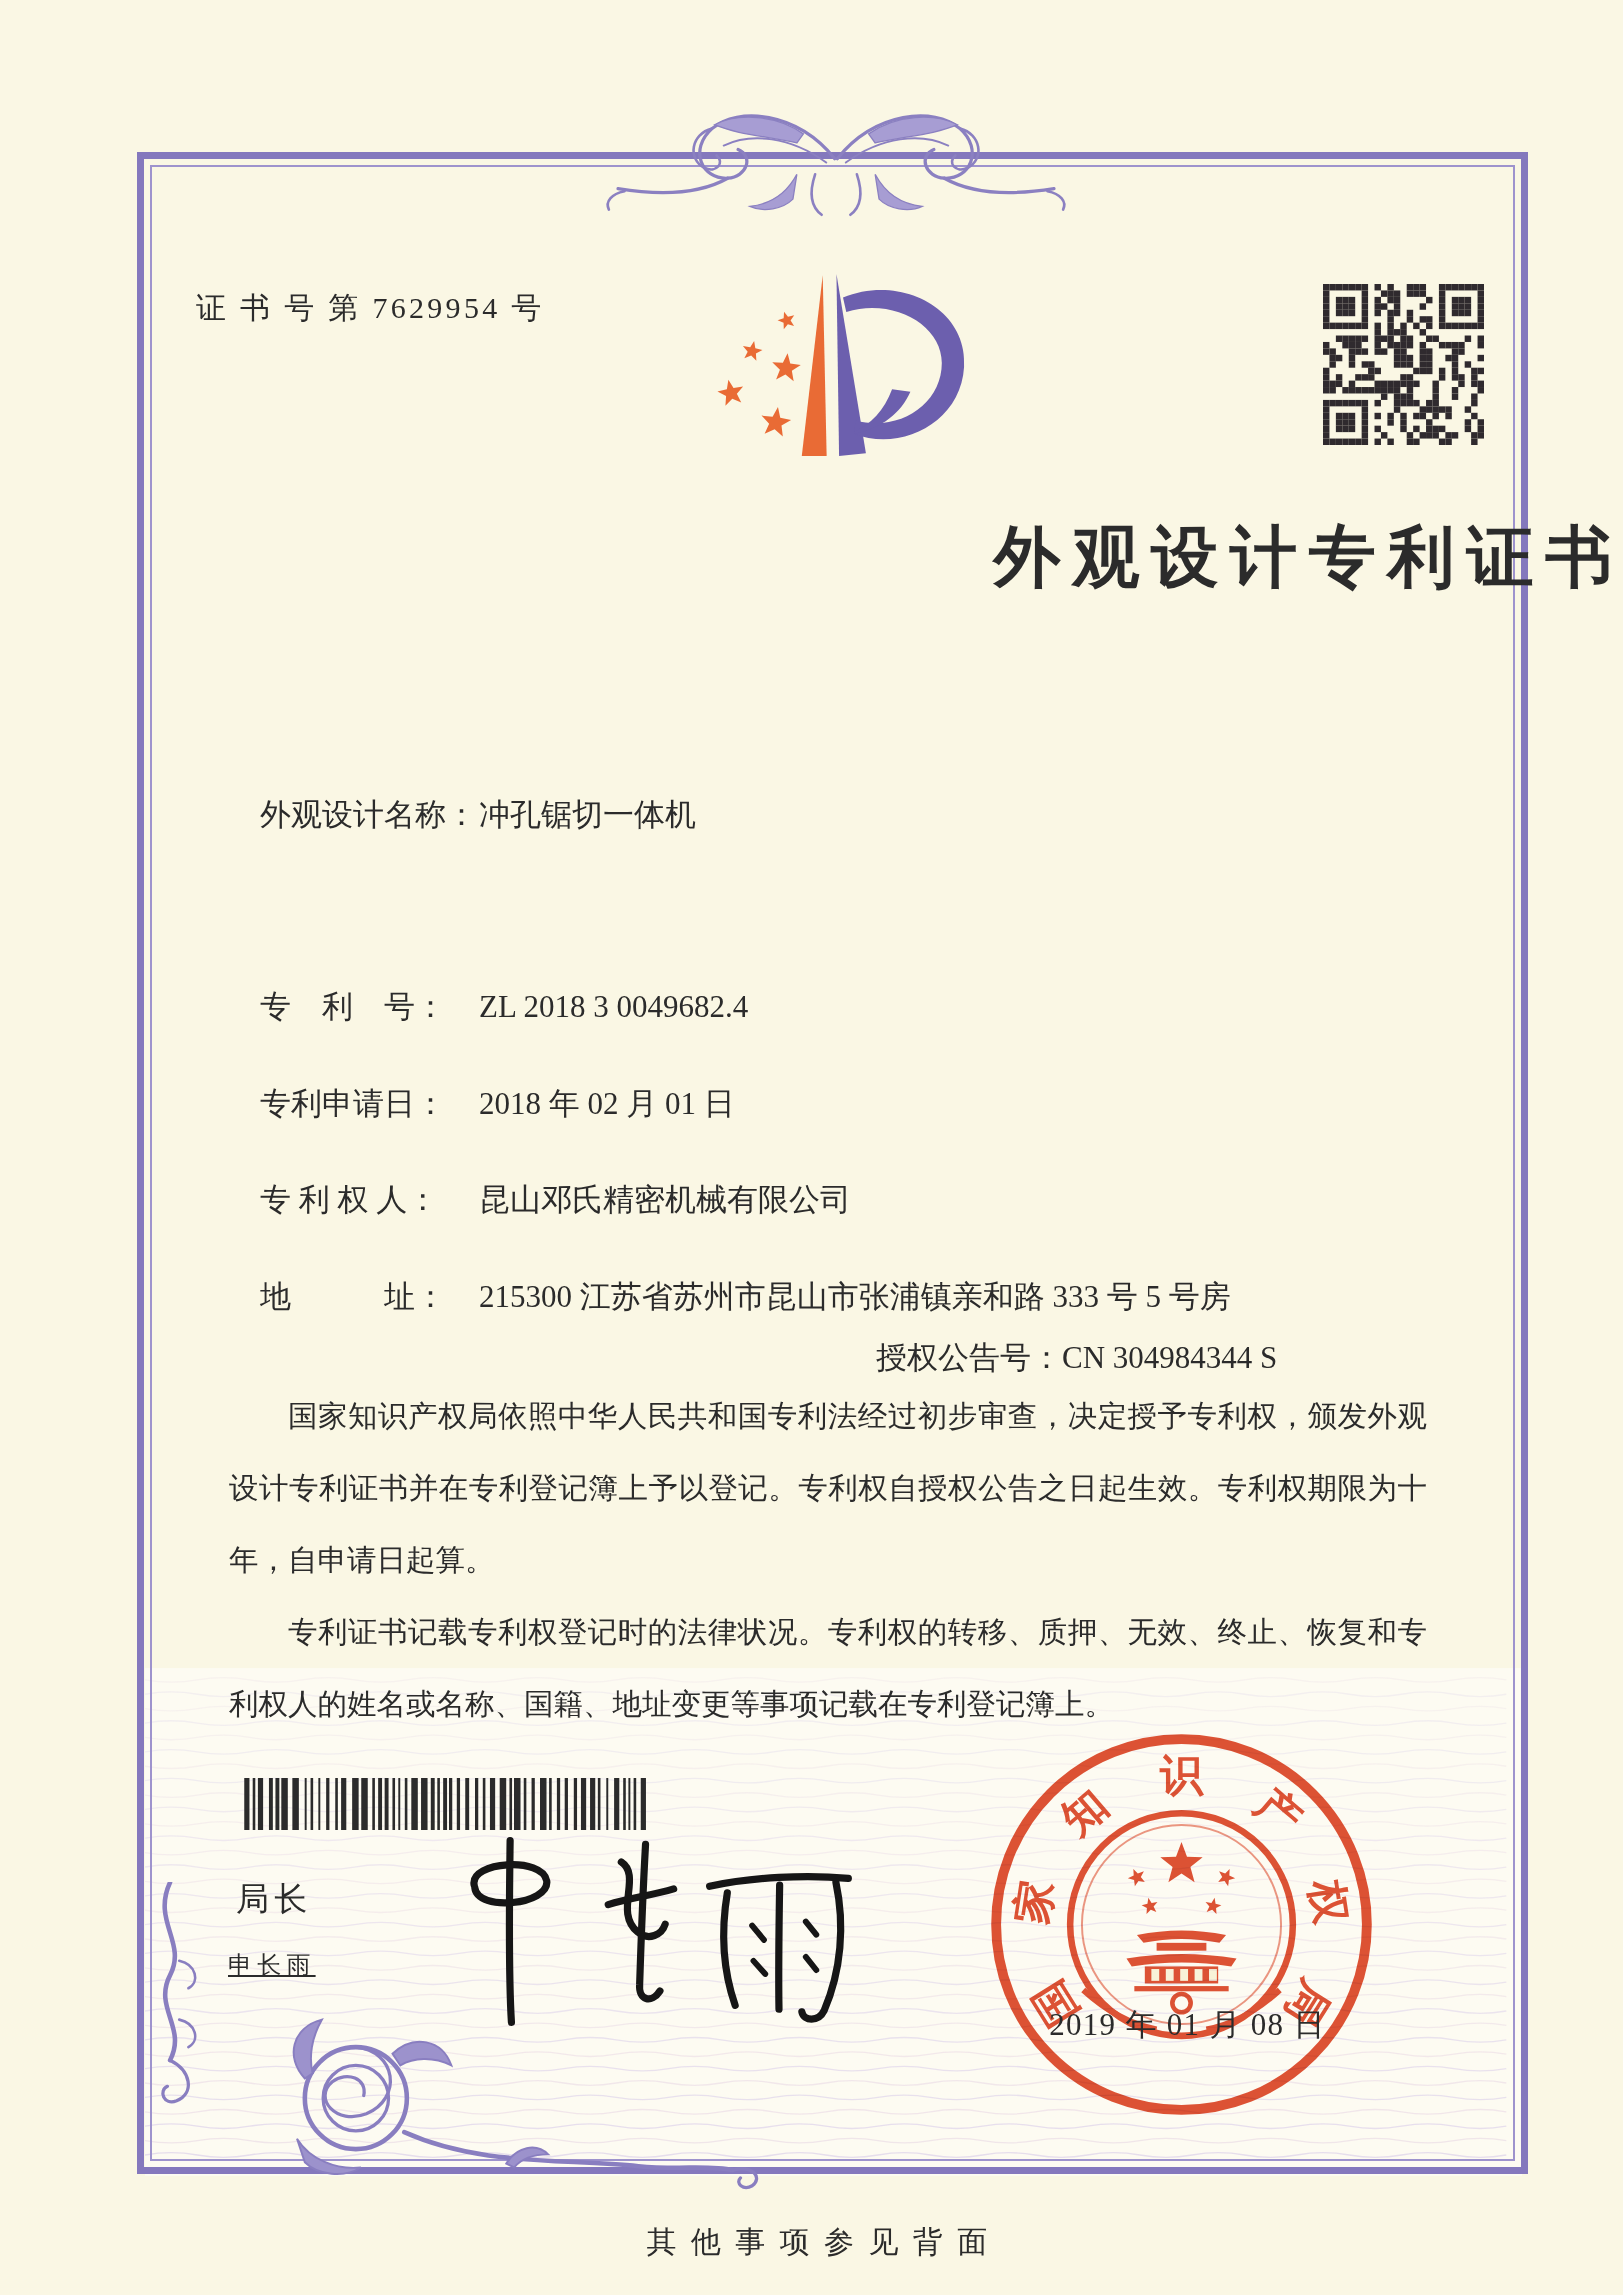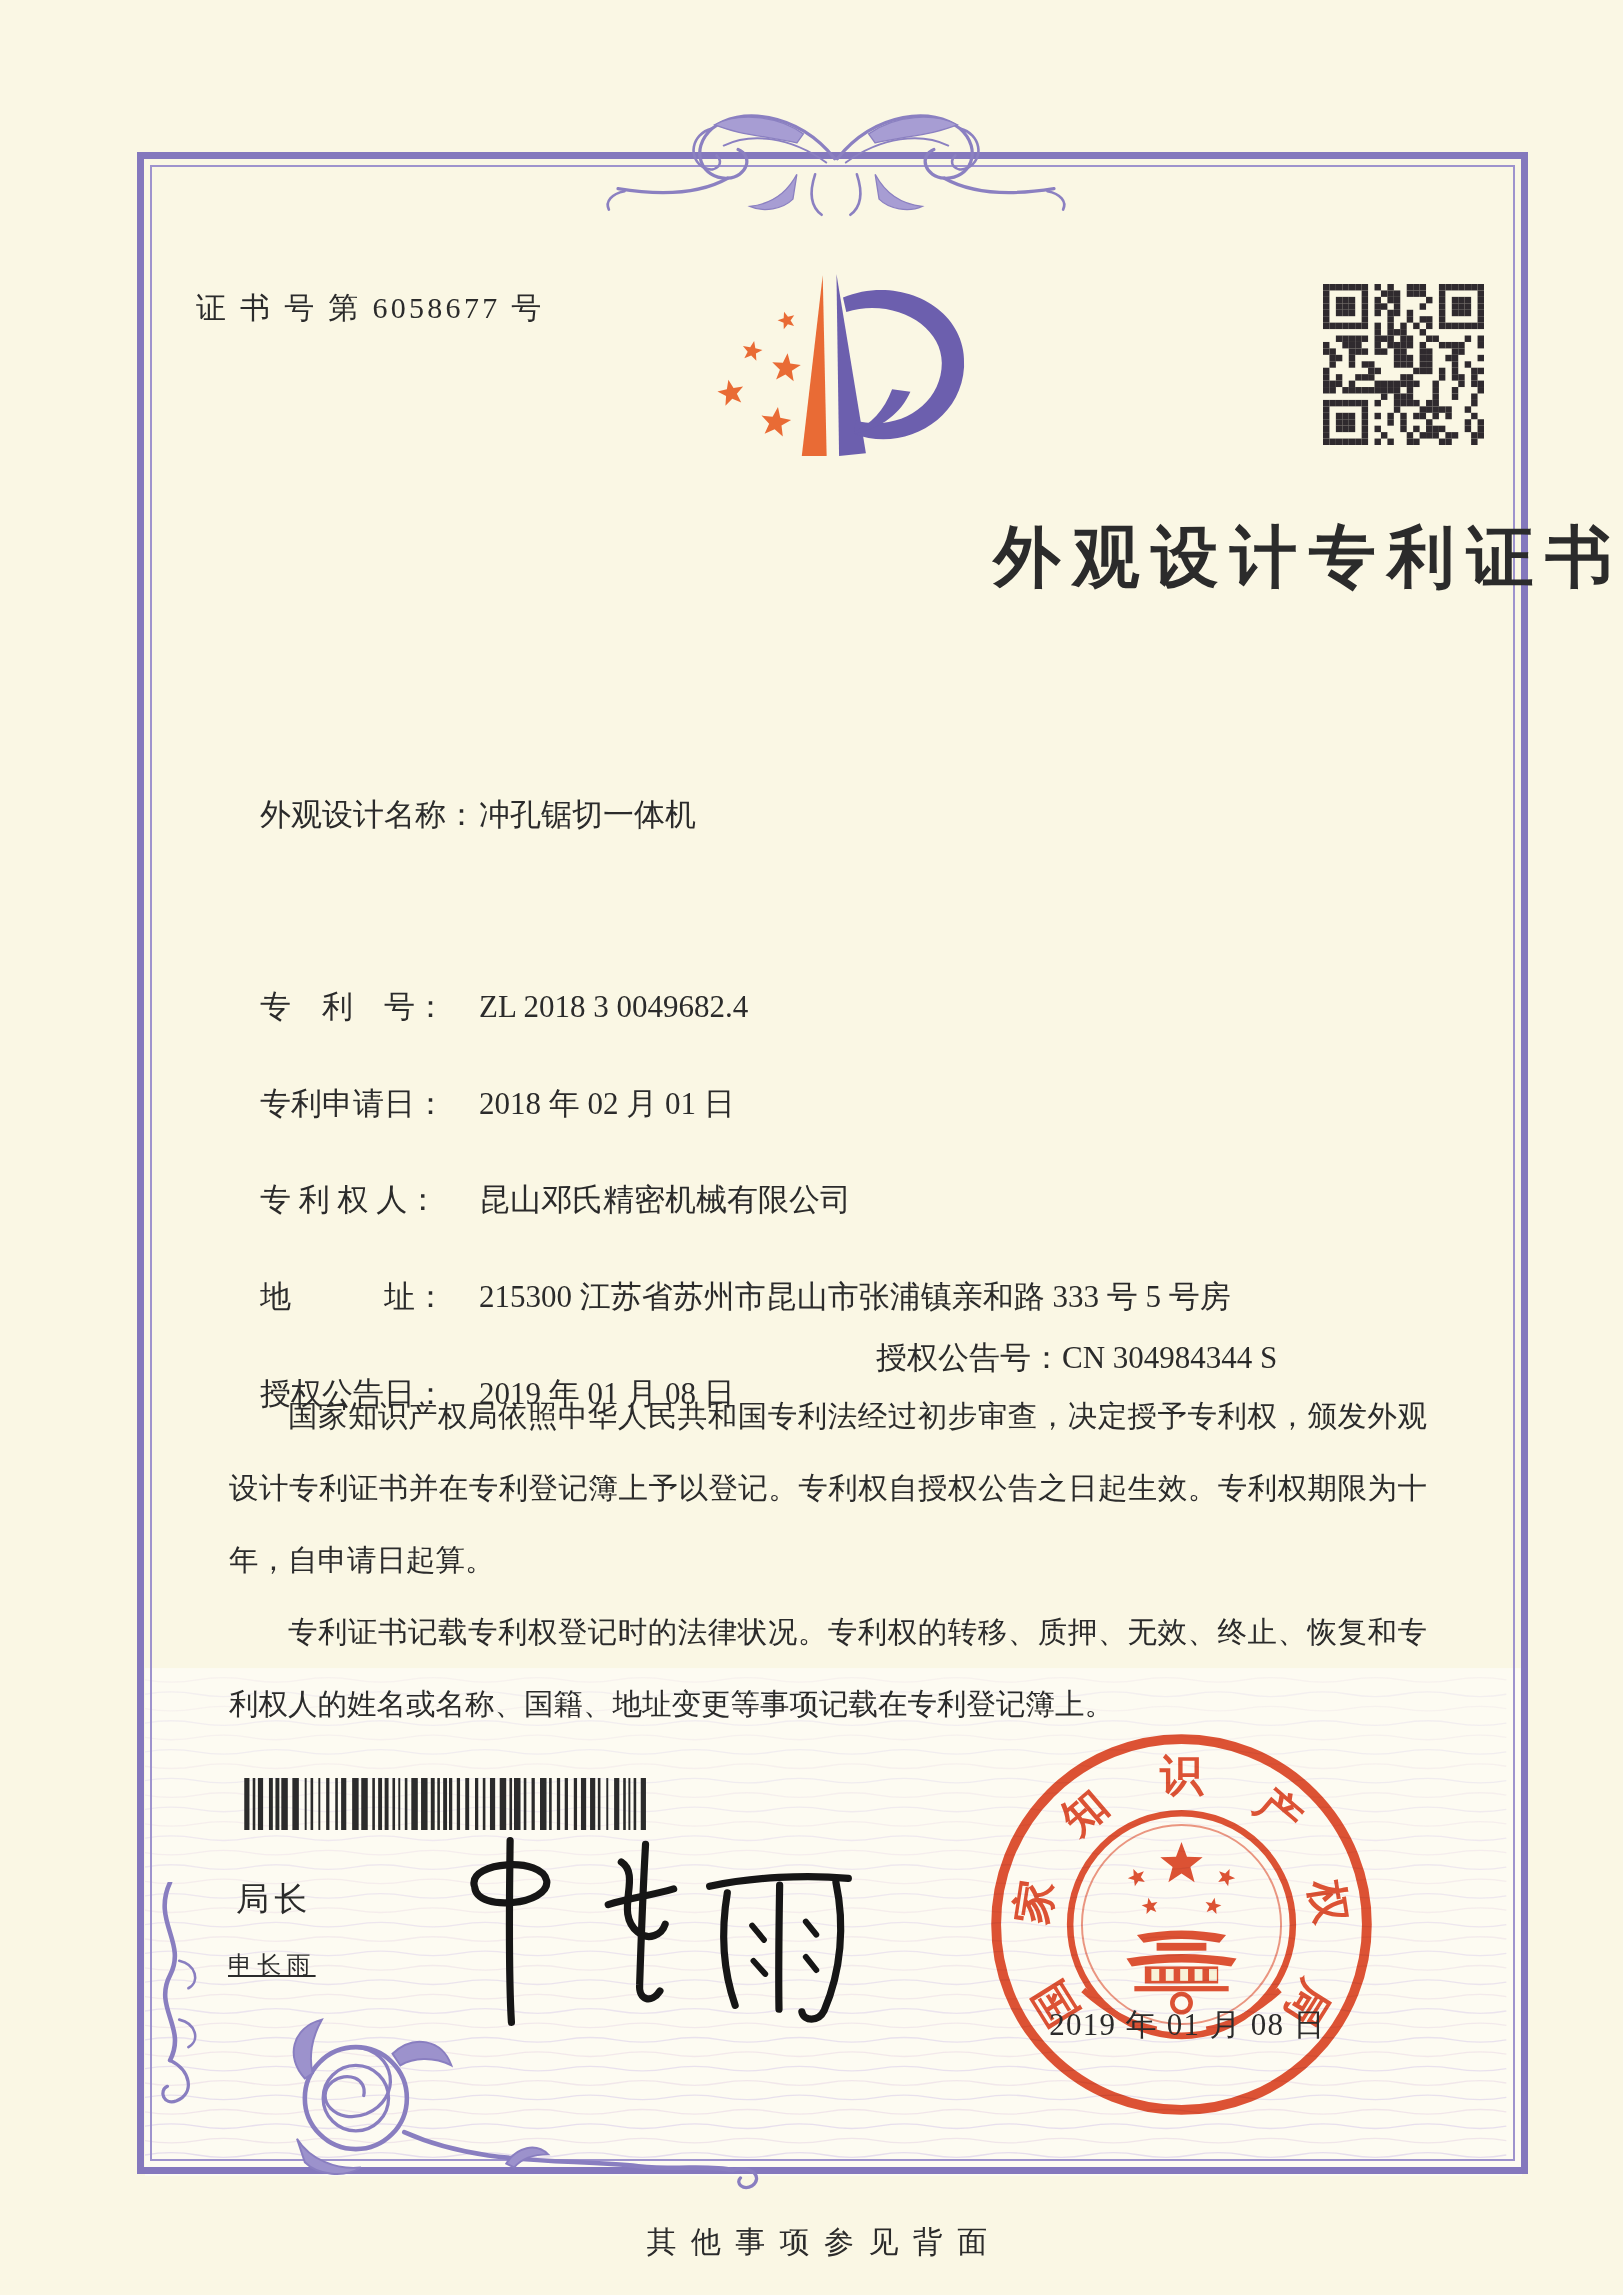--- a/index.html
+++ b/index.html
@@ -121,21 +121,21 @@
       <path d="M330,252 C392,258 402,330 346,354 C300,372 264,330 294,305 C316,288 348,300 342,326" stroke-width="5"></path>
       <path d="M252,300 C222,268 232,222 278,210 C262,238 258,268 264,292 Z" fill="#9c92cc" stroke-width="3"></path>
       <path d="M386,262 C418,232 462,240 476,280 C448,266 418,268 398,280 Z" fill="#9c92cc" stroke-width="3"></path>
       <path d="M404,382 C520,434 644,422 762,434 C822,440 872,432 906,440"></path>
       <path d="M906,440 C938,432 952,452 936,464 C922,472 910,460 918,452" stroke-width="5"></path>
       <path d="M560,430 C576,404 606,398 624,416 C600,416 582,424 572,436 Z" fill="#9c92cc" stroke-width="3"></path>
       <path d="M240,392 C260,424 300,440 338,436 C312,452 272,448 252,428 Z" fill="#9c92cc" stroke-width="3"></path>
     </g>
   </svg>
 
-  <div class="cert-no">证 书 号 第 6058677 号</div>
+  <div class="cert-no">证 书 号 第 7629954 号</div>
 
   <svg class="logo" id="logo-svg" width="301" height="216" viewBox="0 0 460 330">
     <path d="M212,28 L180,304 L218,304 Z" style="fill:var(--logo-orange)"></path>
     <path d="M233,26 L237,304 L278,300 Z" style="fill:var(--logo-purple)"></path>
     <path d="M243,62 C330,26 434,78 428,168 C423,254 330,298 260,270 L262,250 C330,268 394,224 394,162 C394,104 320,62 248,84 Z" style="fill:var(--logo-purple)"></path>
     <path d="M262,270 C302,262 332,238 346,206 L318,202 C306,234 286,256 258,268 Z" style="fill:var(--logo-purple)"></path>
     <g id="logo-stars" style="fill:var(--logo-orange)">
         <path d="M152.9,83.6L158.9,91.4L168.4,88.9L162.9,97.1L168.2,105.4L158.7,102.6L152.5,110.3L152.2,100.4L143.0,96.8L152.3,93.5Z"></path>
         <path d="M107.2,128.3L109.0,139.5L119.9,142.2L109.9,147.3L110.6,158.6L102.7,150.6L92.2,154.8L97.3,144.8L90.1,136.1L101.2,137.9Z"></path>
         <path d="M158.3,147.1L162.4,162.8L178.5,165.1L164.8,173.9L167.6,189.9L155.0,179.6L140.7,187.2L146.6,172.1L134.9,160.7L151.1,161.7Z"></path>
@@ -468,21 +468,20 @@
   <div class="row" style="top:1047px">
     <span class="flabel">专利申请日：</span><span>2018 年 02 月 01 日</span>
   </div>
   <div class="row" style="top:1143px">
     <span class="flabel">专 利 权 人：</span><span>昆山邓氏精密机械有限公司</span>
   </div>
   <div class="row" style="top:1240px">
     <span class="flabel">地　　　址：</span><span>215300 江苏省苏州市昆山市张浦镇亲和路 333 号 5 号房</span>
   </div>
   <div class="row" style="top:1337px">
-    <span><span class="flabel">授权公告日：</span><span>2019 年 01 月 08 日</span></span>
     <span class="grant2"><span>授权公告号：</span><span>CN 304984344 S</span></span>
   </div>
 
   <div class="paras">
     <p>国家知识产权局依照中华人民共和国专利法经过初步审查，决定授予专利权，颁发外观设计专利证书并在专利登记簿上予以登记。专利权自授权公告之日起生效。专利权期限为十年，自申请日起算。</p>
     <p>专利证书记载专利权登记时的法律状况。专利权的转移、质押、无效、终止、恢复和专利权人的姓名或名称、国籍、地址变更等事项记载在专利登记簿上。</p>
   </div>
 
   <svg class="barcode" id="barcode-svg" width="412" height="52" viewBox="0 0 630 80">
       <rect x="0" y="0" width="8" height="80" fill="#2b2b2b"></rect>

